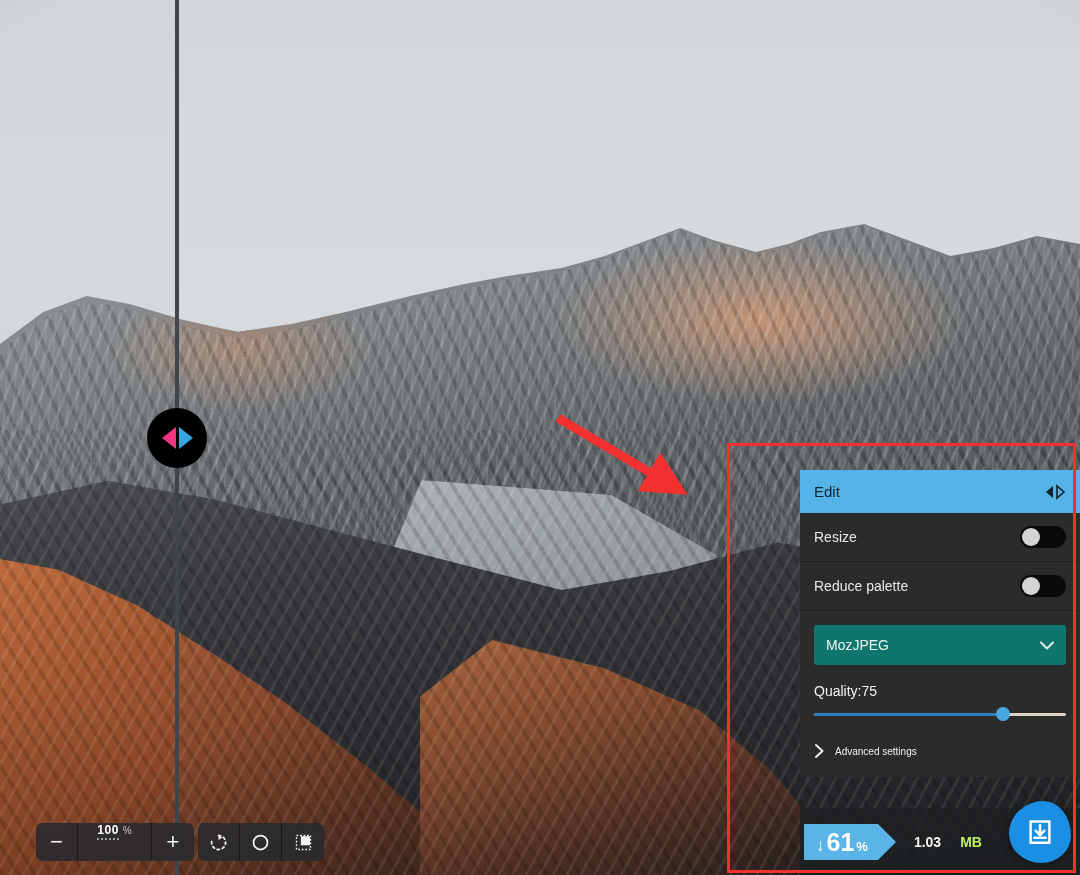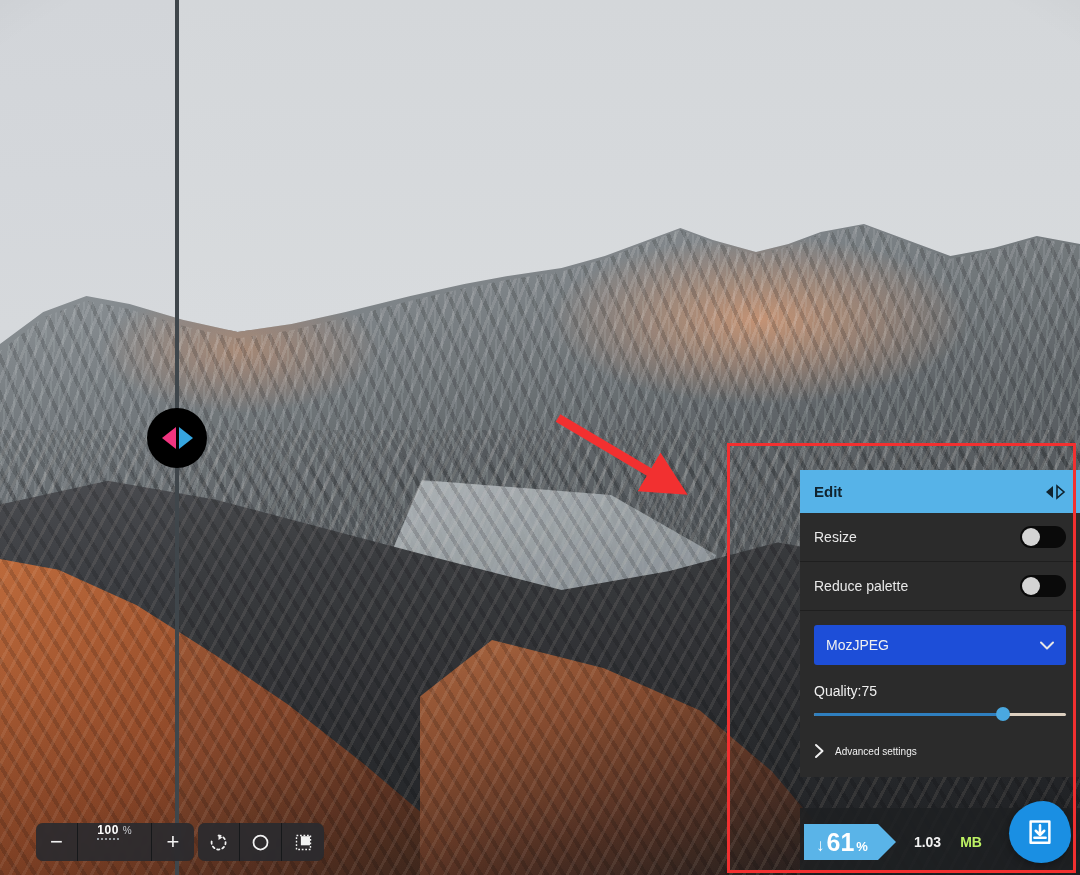--- a/index.html
+++ b/index.html
@@ -179,21 +179,21 @@
   .options-panel {
     position: absolute; right: 0; top: 470px;
     width: 280px;
     background: #2b2b2b;
     z-index: 14;
     font-size: 14px;
   }
   .panel-header {
     background: #56b3e8;
     color: #10232e;
-    font-weight: bold;
+    font-weight: normal;
     font-size: 15px;
     padding: 13px 14px;
     display: flex; align-items: center; justify-content: space-between;
     cursor: pointer;
   }
   .panel-header.compress { justify-content: flex-start; }
   .panel-toggle-icon { display: flex; align-items: center; gap: 1px; }
   .row {
     display: flex; align-items: center; justify-content: space-between;
     padding: 13px 14px;
@@ -208,21 +208,21 @@
   }
   .switch .knob {
     position: absolute; left: 2px; top: 2px;
     width: 18px; height: 18px; border-radius: 50%;
     background: #d4d4d4;
   }
   .panel-body { padding: 14px; background: #2b2b2b; }
   .select-wrap { position: relative; }
   .fake-select {
     width: 100%; height: 40px;
-    background: #1d4ed8;
+    background: #0f766e;
     border: none; border-radius: 3px;
     color: #f0f0f0; font-size: 14px;
     display: flex; align-items: center; padding: 0 12px;
     cursor: pointer;
   }
   .select-chevron {
     position: absolute; right: 12px; top: 50%; transform: translateY(-50%);
     pointer-events: none; color: #e6e6e6;
   }
   .quality-head {

